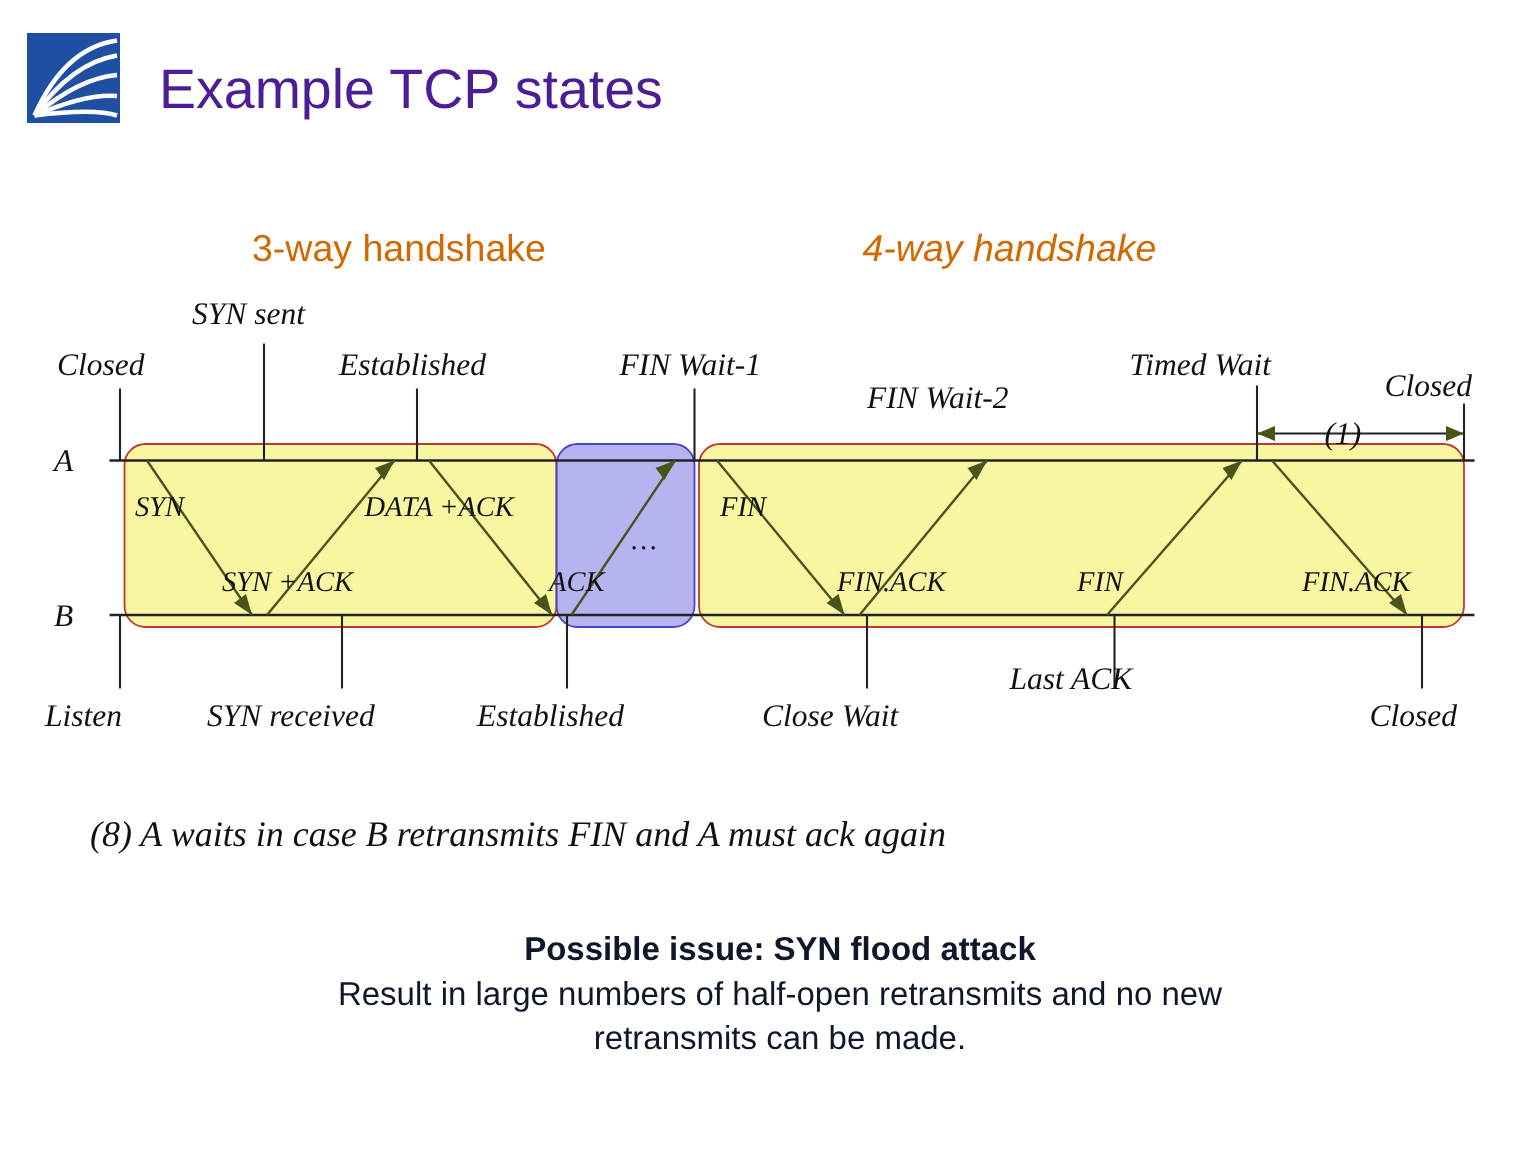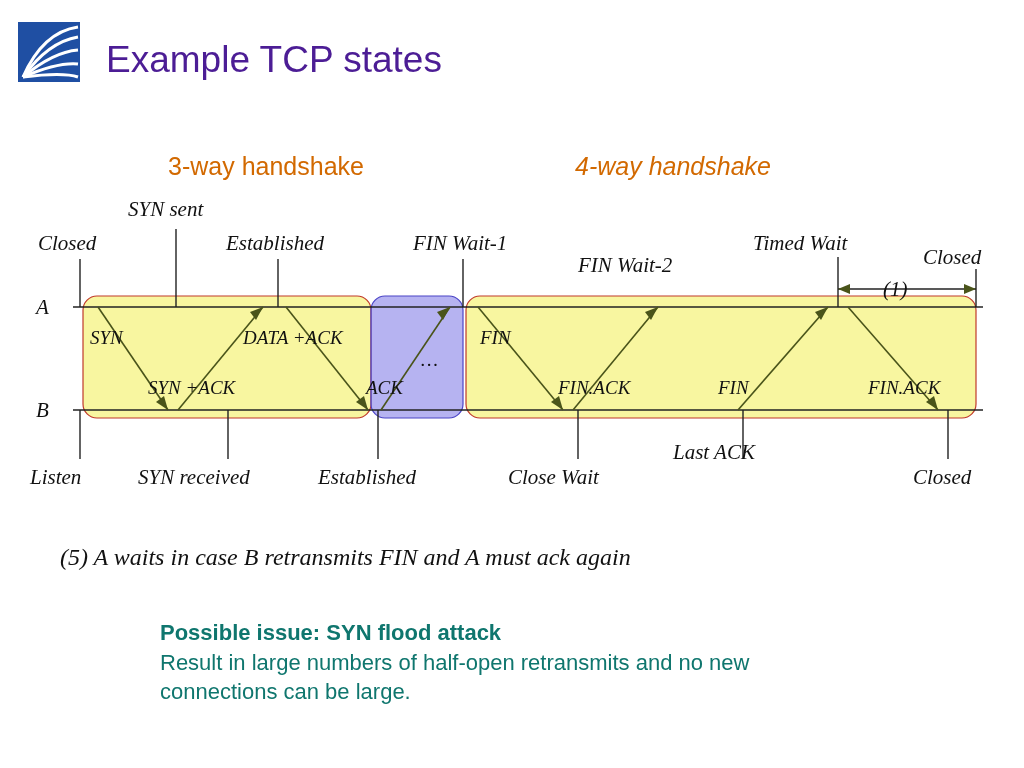--- a/index.html
+++ b/index.html
@@ -102,23 +102,24 @@
     font-style: italic;
     font-size: 24px;
     color: #111;
   }
 
   .issue-block {
     position: absolute;
     left: 160px;
     top: 618px;
     width: 720px;
+    text-align: center;
     font-family: "Helvetica Neue", Arial, sans-serif;
     font-size: 22px;
-    color: #0f766e;
+    color: #0f172a;
     line-height: 1.35;
   }
   .issue-block .bold {
     font-weight: 700;
   }
 </style>
 </head>
 <body>
 
 <div class="slide">
@@ -212,21 +213,21 @@
 
     <line class="arrow" x1="720" y1="216" x2="810" y2="113"></line>
     <polygon class="arrowhead" points="810,113 797,118 803,126"></polygon>
     <text class="msg" x="700" y="200">FIN</text>
 
     <line class="arrow" x1="830" y1="113" x2="920" y2="216"></line>
     <polygon class="arrowhead" points="920,216 908,208 916,202"></polygon>
     <text class="msg" x="850" y="200">FIN.ACK</text>
   </svg>
 
-  <div class="footnote">(5) A waits in case B retransmits FIN and A must ack again</div>
+  <div class="footnote">(8) A waits in case B retransmits FIN and A must ack again</div>
 
   <div class="issue-block">
     <div class="bold">Possible issue: SYN flood attack</div>
     <div>Result in large numbers of half-open retransmits and no new</div>
-    <div>connections can be large.</div>
+    <div>retransmits can be made.</div>
   </div>
 
 </div>
 
 </body></html>

